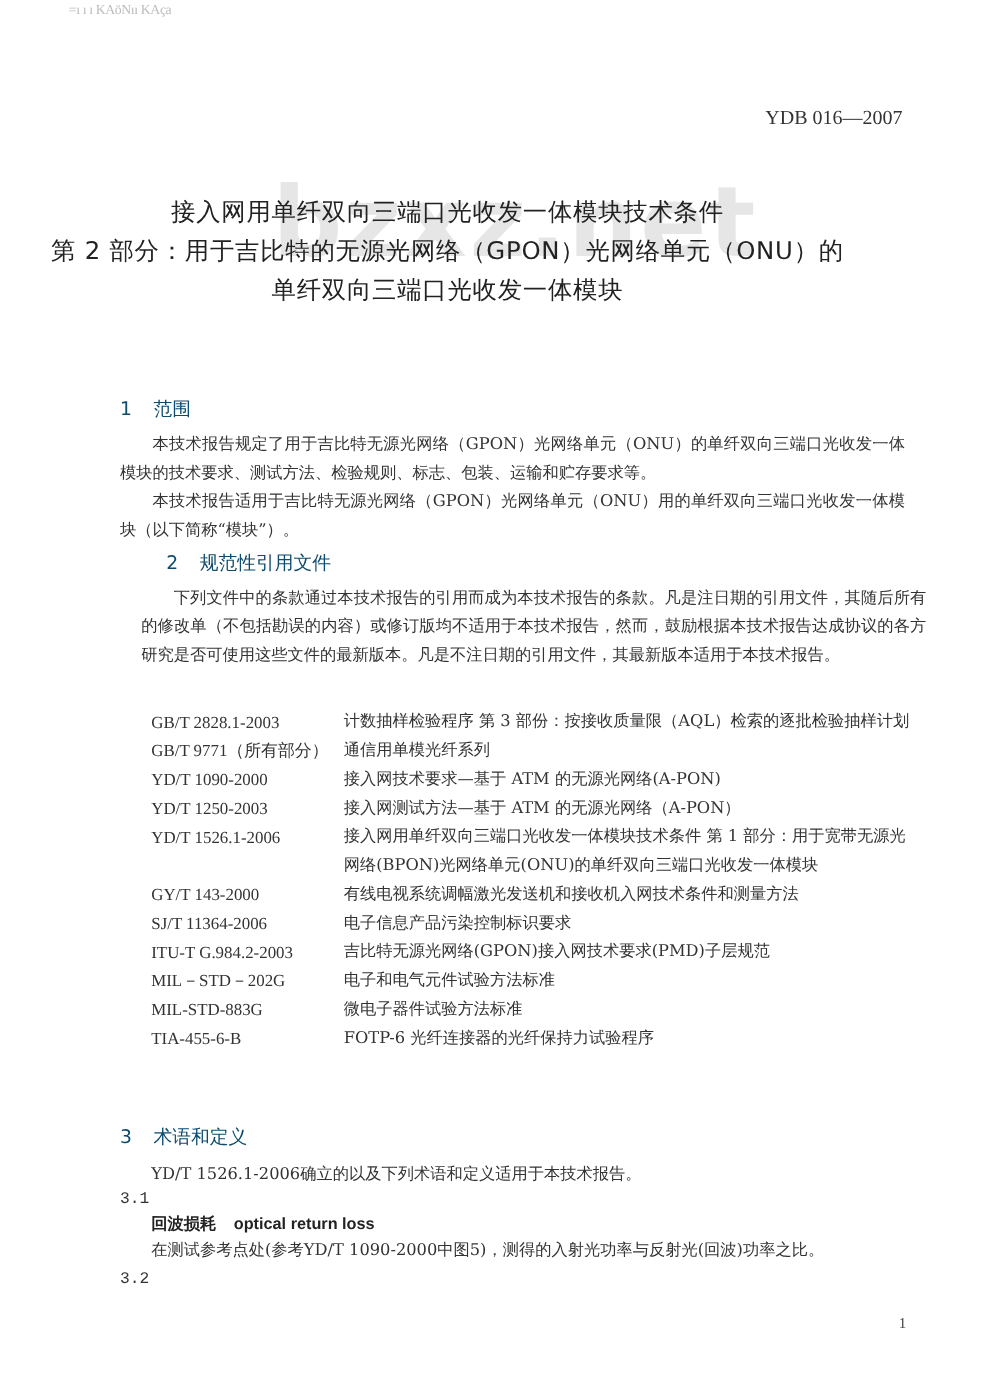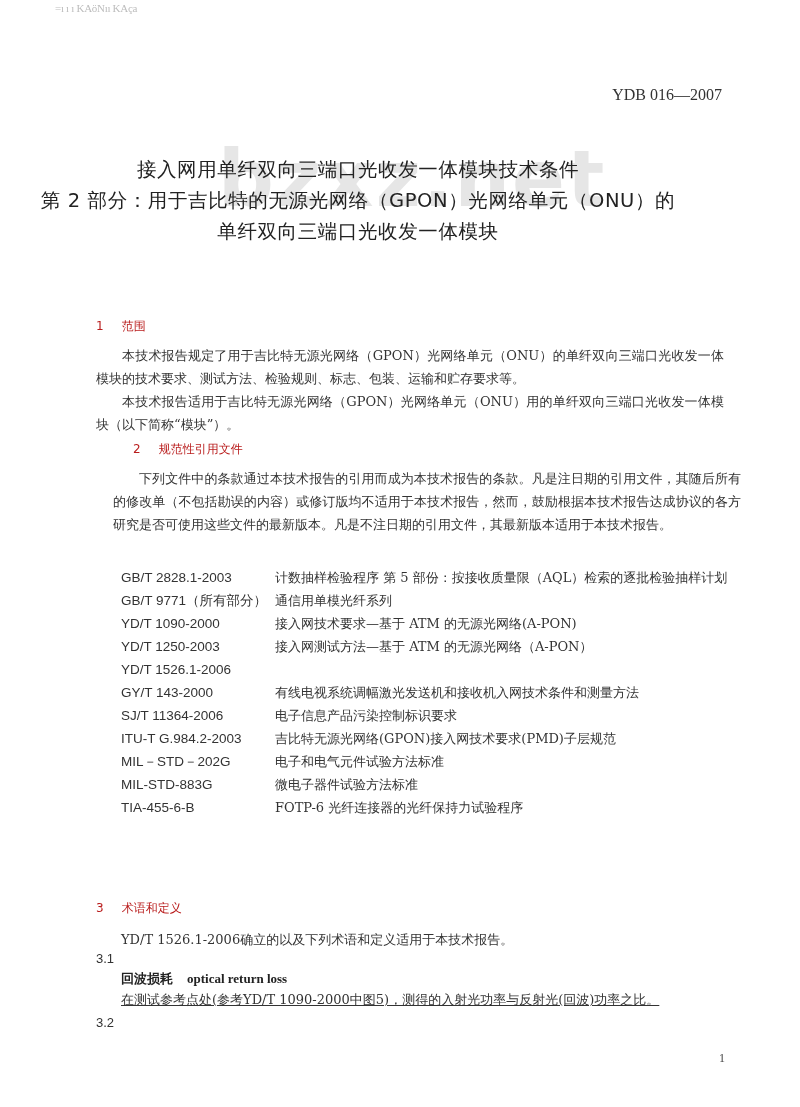--- a/index.html
+++ b/index.html
@@ -22,46 +22,46 @@
     font-family: "DejaVu Sans", sans-serif; font-weight: bold;
     font-size: 78px; color: #e6e6e6; letter-spacing: 2px; z-index: 0; margin-top: 16px;
   }
   .title-block {
     position: absolute; left: 0; top: 154px; width: 716px; text-align: center; z-index: 1;
     font-family: "DejaVu Sans", sans-serif; color: #222;
   }
   .title-line { font-size: 19.5px; line-height: 31px; letter-spacing: 0.6px; }
   .heading {
     position: absolute; left: 96px;
-    font-family: "DejaVu Sans", sans-serif; font-size: 12px; color: #b91c1c;
+    font-family: "DejaVu Sans", sans-serif; font-size: 15px; color: #0c4a6e;
   }
   .heading .num { display: inline-block; width: 22px; }
   .para {
     position: absolute; left: 96px; width: 628px;
     font-size: 13px; line-height: 23px; color: #333; text-indent: 26px;
     text-align: justify;
   }
   .ref-table {
     position: absolute; left: 121px; top: 566px; width: 610px;
     font-size: 13px; color: #333;
   }
   .ref-row { display: flex; line-height: 23px; }
-  .ref-code { width: 154px; flex-shrink: 0; font-family: Liberation Sans, sans-serif; font-size: 13.5px; }
+  .ref-code { width: 154px; flex-shrink: 0; font-family: Liberation Serif, serif; font-size: 13.5px; }
   .ref-title { flex: 1; }
   .def-num {
     position: absolute; left: 96px;
-    font-family: Liberation Sans, sans-serif; font-size: 13px; color: #333;
+    font-family: Liberation Mono, monospace; font-size: 13px; color: #333;
   }
   .term {
     position: absolute; left: 121px; top: 970px;
     font-family: "DejaVu Sans", sans-serif; font-weight: bold; font-size: 13px; color: #222;
   }
-  .term .en { font-family: Liberation Serif, serif; font-weight: bold; margin-left: 14px; margin-top: 48px; }
+  .term .en { font-family: Liberation Sans, sans-serif; font-weight: bold; margin-left: 14px; margin-top: 48px; }
   .def-text {
-    position: absolute; left: 121px; top: 991px; font-size: 13px; color: #333; text-decoration: underline;
+    position: absolute; left: 121px; top: 991px; font-size: 13px; color: #333;
   }
   .page-num {
     position: absolute; left: 719px; top: 1051px;
     font-family: "Liberation Serif", serif; font-size: 12px; color: #444;
   }
 </style>
 </head>
 <body>
 
 <div class="corner-stamp">=ı ı ı KAöNıı KAça</div>
@@ -83,36 +83,37 @@
 
 <div class="heading" style="top:441px;margin-left:37px;">
   <span class="num">2</span>
   <span>规范性引用文件</span>
 </div>
 <div class="para" style="top:467px;margin-left:17px;">下列文件中的条款通过本技术报告的引用而成为本技术报告的条款。凡是注日期的引用文件，其随后所有的修改单（不包括勘误的内容）或修订版均不适用于本技术报告，然而，鼓励根据本技术报告达成协议的各方研究是否可使用这些文件的最新版本。凡是不注日期的引用文件，其最新版本适用于本技术报告。</div>
 
 <div class="ref-table">
   <div class="ref-row">
     <span class="ref-code">GB/T  2828.1-2003</span>
-    <span class="ref-title">计数抽样检验程序 第 5 部份：按接收质量限（AQL）检索的逐批检验抽样计划</span>
+    <span class="ref-title">计数抽样检验程序 第 3 部份：按接收质量限（AQL）检索的逐批检验抽样计划</span>
   </div>
   <div class="ref-row">
     <span class="ref-code">GB/T 9771（所有部分）</span>
     <span class="ref-title">通信用单模光纤系列</span>
   </div>
   <div class="ref-row">
     <span class="ref-code">YD/T 1090-2000</span>
     <span class="ref-title">接入网技术要求—基于 ATM 的无源光网络(A-PON)</span>
   </div>
   <div class="ref-row">
     <span class="ref-code">YD/T 1250-2003</span>
     <span class="ref-title">接入网测试方法—基于 ATM 的无源光网络（A-PON）</span>
   </div>
   <div class="ref-row">
     <span class="ref-code">YD/T  1526.1-2006</span>
+    <span class="ref-title">接入网用单纤双向三端口光收发一体模块技术条件 第 1 部分：用于宽带无源光网络(BPON)光网络单元(ONU)的单纤双向三端口光收发一体模块</span>
   </div>
   <div class="ref-row">
     <span class="ref-code">GY/T 143-2000</span>
     <span class="ref-title">有线电视系统调幅激光发送机和接收机入网技术条件和测量方法</span>
   </div>
   <div class="ref-row">
     <span class="ref-code">SJ/T 11364-2006</span>
     <span class="ref-title">电子信息产品污染控制标识要求</span>
   </div>
   <div class="ref-row">

